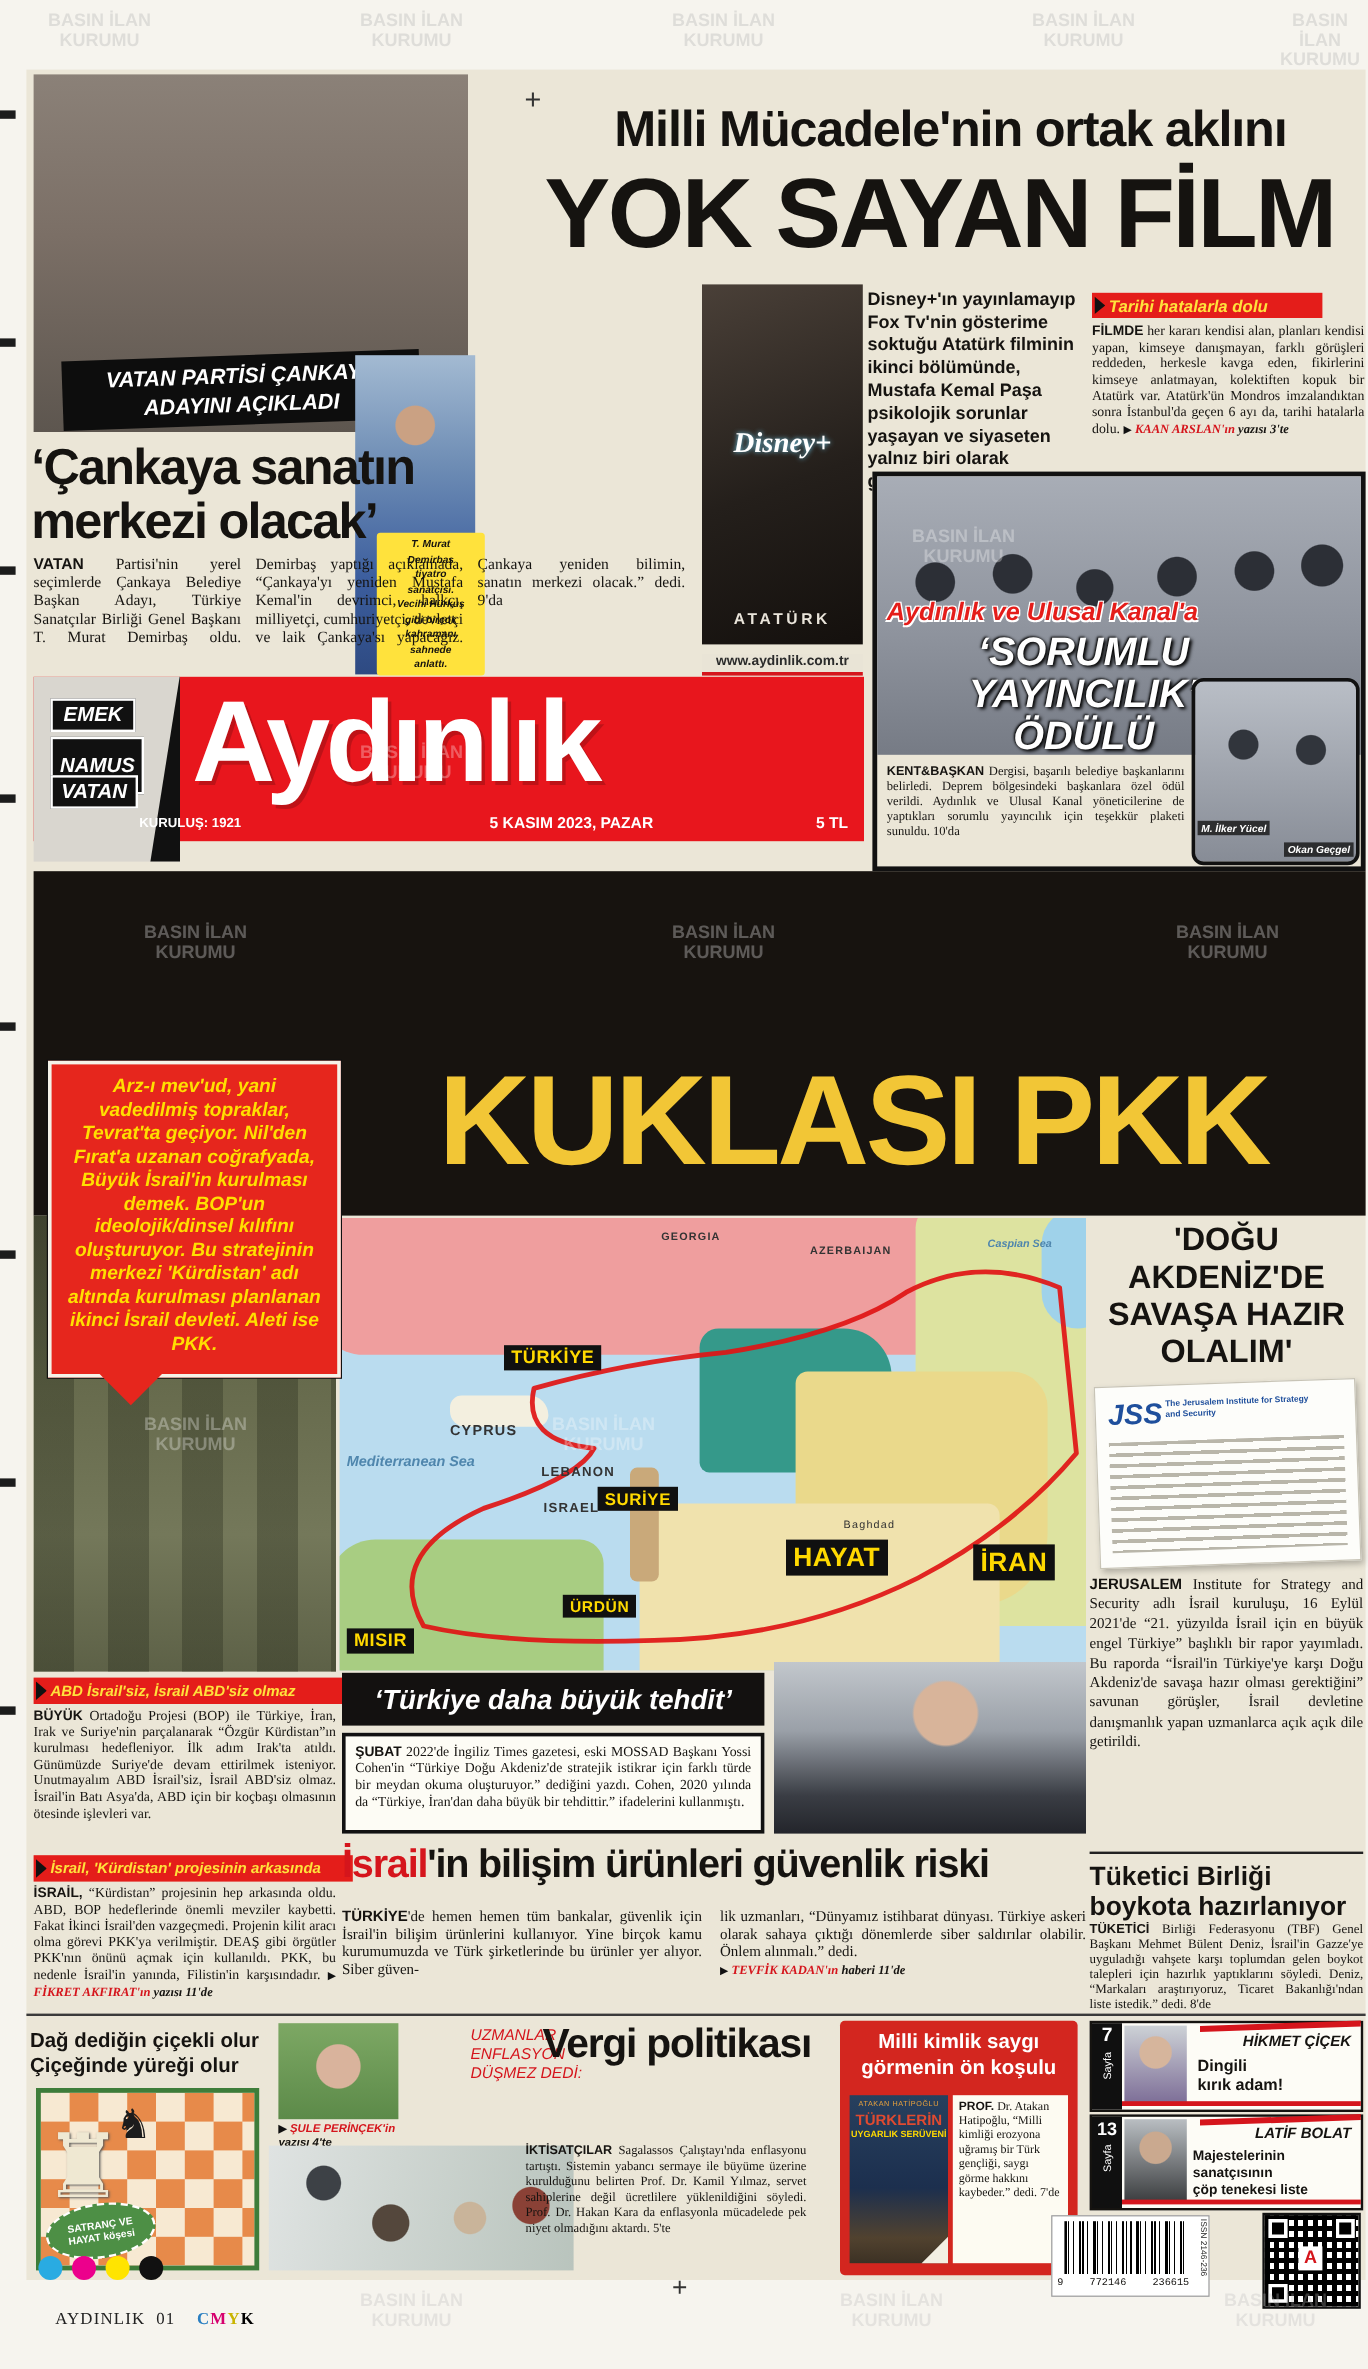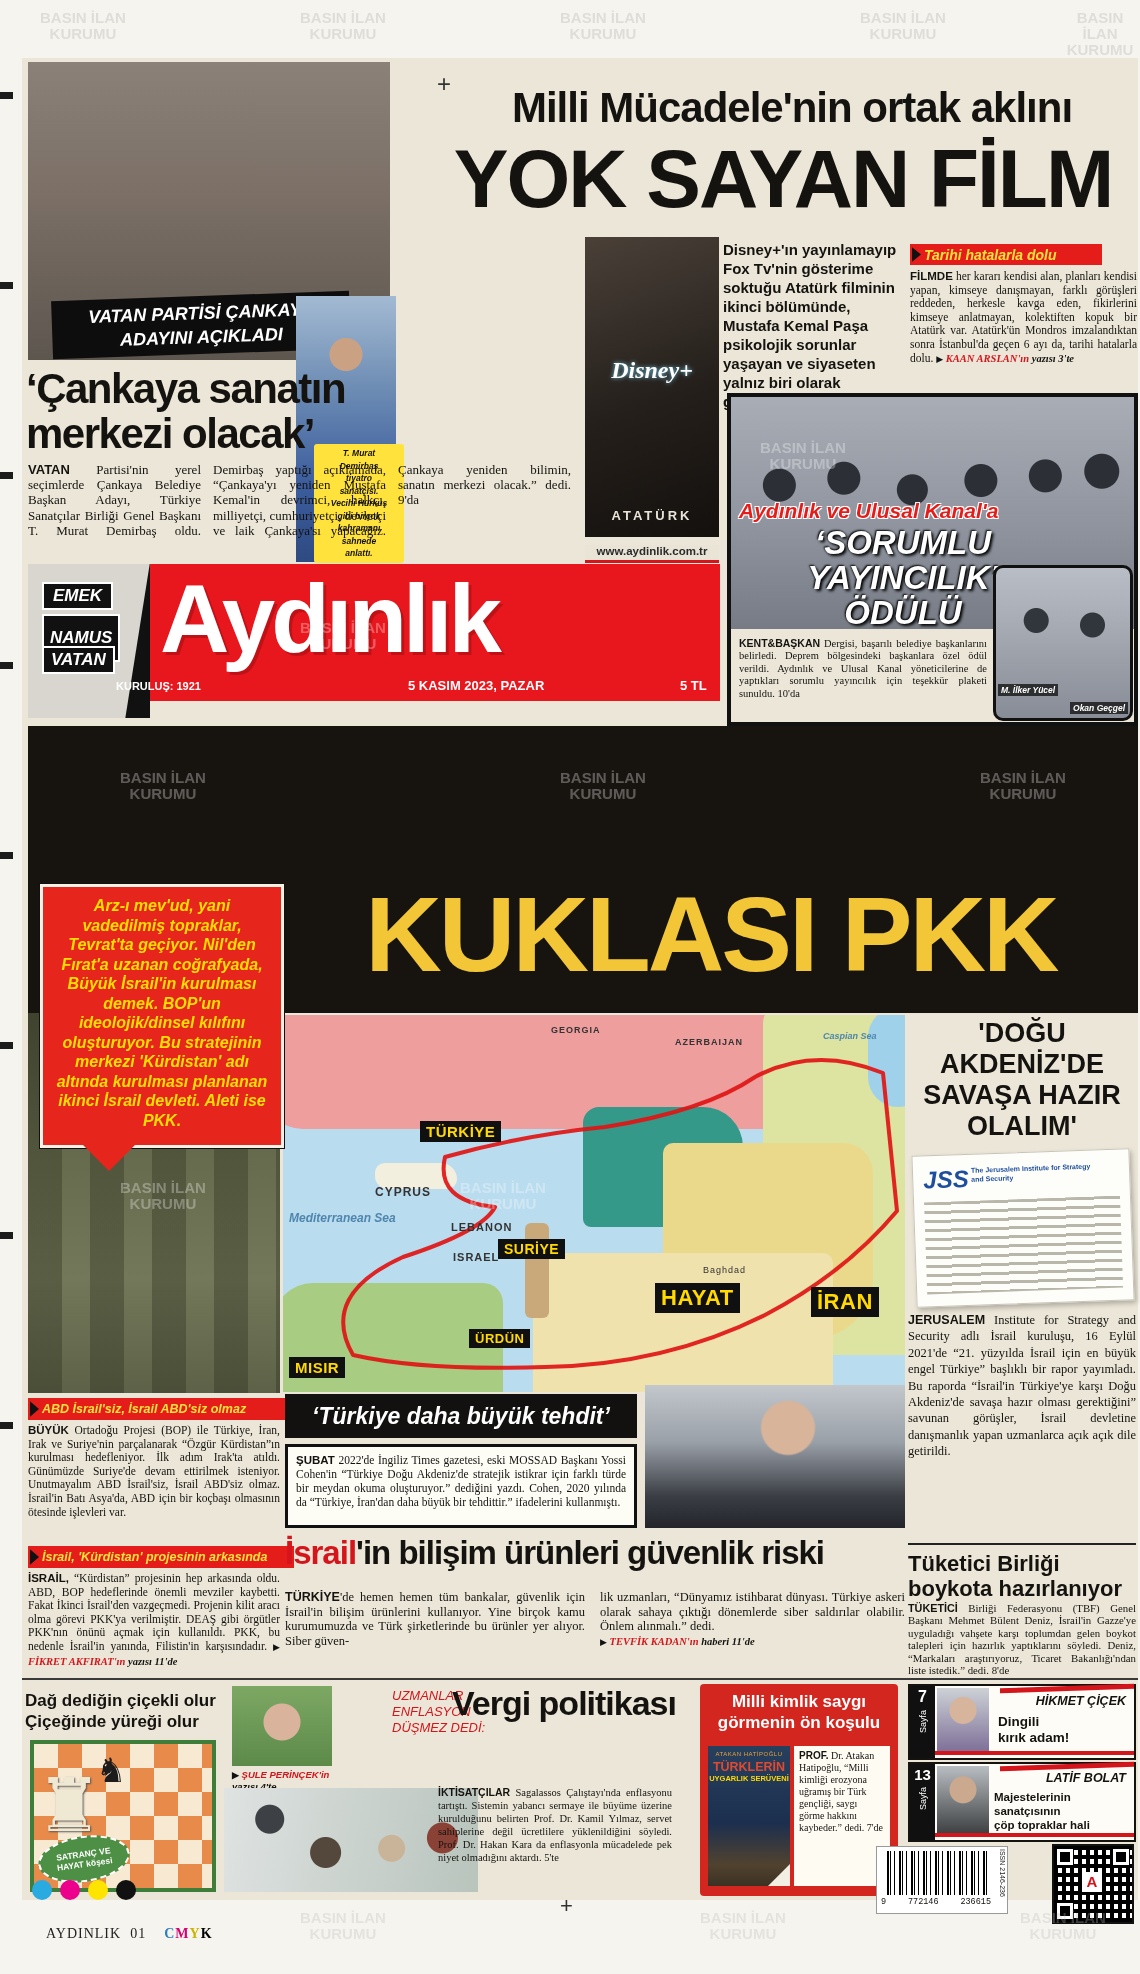--- a/index.html
+++ b/index.html
@@ -313,21 +313,21 @@
   <div class="colbox" style="left:908px;top:1762px;width:224px;height:76px;">
     <div class="pgchip">
       <div style="font-weight:800;font-size:15px;text-align:center;padding-top:2px;">13</div>
       <div style="writing-mode:vertical-rl;transform:rotate(180deg);font-size:9px;margin:4px auto 0;">Sayfa</div>
     </div>
     <div class="ph ph-latif" style="left:27px;top:2px;width:52px;height:68px;"></div>
     <div class="stripe"></div>
     <div class="stripe2"></div>
     <div class="abs hv" style="right:8px;top:7px;font-style:italic;font-size:12.5px;">LATİF BOLAT</div>
     <div class="abs pre hv" style="left:84px;top:26px;font-size:11.5px;line-height:14px;">Majestelerinin sanatçısının
-çöp topraklar hali</div>
+çöp tenekesi liste</div>
   </div>
 
   <div class="abs" style="left:876px;top:1846px;width:130px;height:66px;background:#fff;border:1px solid #999;">
     <div class="abs" style="left:10px;top:4px;width:100px;height:44px;background:repeating-linear-gradient(90deg,#000 0 2px,#fff 2px 3px,#000 3px 4px,#fff 4px 7px,#000 7px 8px,#fff 8px 12px);"></div>
     <div class="abs" style="left:4px;top:50px;width:110px;font-family:'Liberation Mono',monospace;font-size:8.5px;display:flex;justify-content:space-between;">
       <span>9</span>
       <span>772146</span>
       <span>236615</span>
     </div>
     <div class="abs" style="right:1px;top:2px;writing-mode:vertical-rl;font-size:7px;color:#222;">ISSN 2146-236</div>

